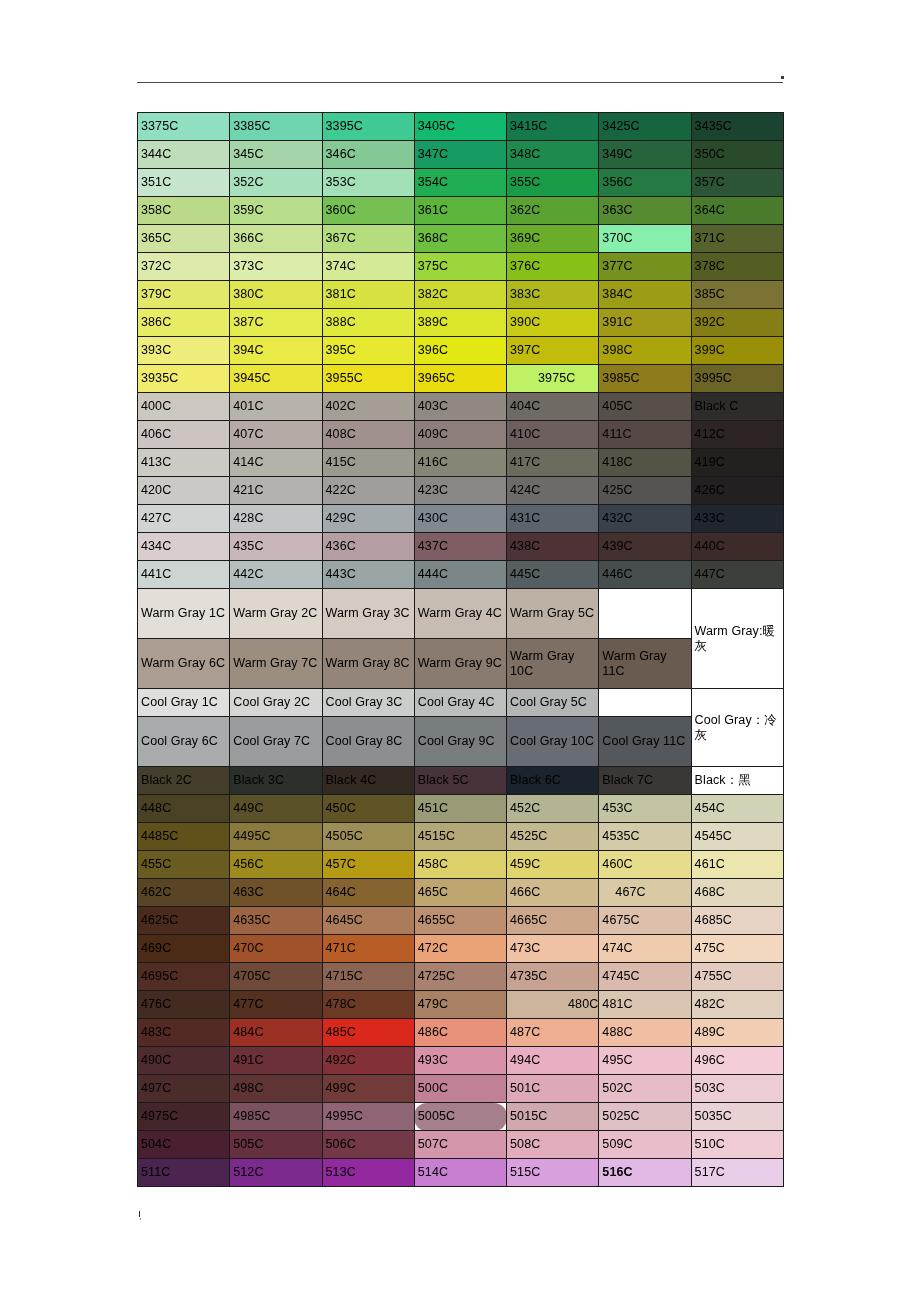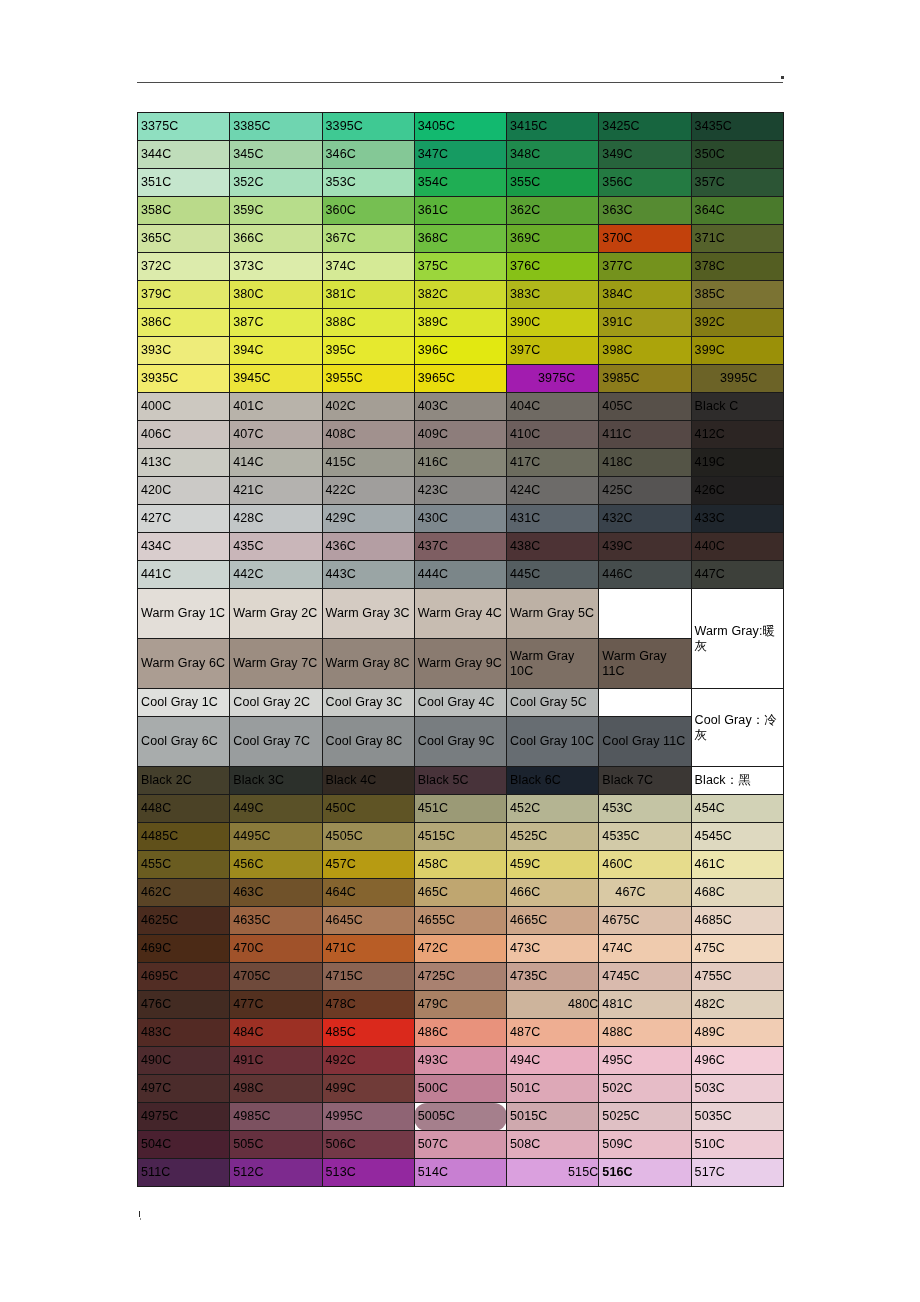--- a/index.html
+++ b/index.html
@@ -156,21 +156,21 @@
           <td class="r1 lt" style="background: rgb(90, 163, 51);">362C</td>
           <td class="r1 lt" style="background: rgb(86, 139, 50);">363C</td>
           <td class="r1 lt" style="background: rgb(74, 122, 44);">364C</td>
         </tr>
         <tr>
           <td class="r1 lt" style="background: rgb(207, 227, 160);">365C</td>
           <td class="r1 lt" style="background: rgb(201, 227, 150);">366C</td>
           <td class="r1 lt" style="background: rgb(181, 221, 125);">367C</td>
           <td class="r1 lt" style="background: rgb(110, 190, 63);">368C</td>
           <td class="r1 lt" style="background: rgb(105, 173, 43);">369C</td>
-          <td class="r1 lt" style="background: #c2410c;">370C</td>
+          <td class="r1 lt" style="background: #86efac;">370C</td>
           <td class="r1 lt" style="background: rgb(85, 98, 43);">371C</td>
         </tr>
         <tr>
           <td class="r1 lt" style="background: rgb(220, 235, 172);">372C</td>
           <td class="r1 lt" style="background: rgb(220, 236, 170);">373C</td>
           <td class="r1 lt" style="background: rgb(213, 234, 150);">374C</td>
           <td class="r1 lt" style="background: rgb(155, 214, 60);">375C</td>
           <td class="r1 lt" style="background: rgb(135, 193, 23);">376C</td>
           <td class="r1 lt" style="background: rgb(116, 146, 29);">377C</td>
           <td class="r1 lt" style="background: rgb(84, 94, 34);">378C</td>
@@ -200,23 +200,23 @@
           <td class="r1 lt" style="background: rgb(226, 232, 17);">396C</td>
           <td class="r1 lt" style="background: rgb(194, 189, 12);">397C</td>
           <td class="r1 lt" style="background: rgb(171, 164, 11);">398C</td>
           <td class="r1 lt" style="background: rgb(154, 144, 8);">399C</td>
         </tr>
         <tr>
           <td class="r1 lt" style="background: rgb(242, 236, 108);">3935C</td>
           <td class="r1 lt" style="background: rgb(236, 229, 57);">3945C</td>
           <td class="r1 lt" style="background: rgb(236, 224, 26);">3955C</td>
           <td class="r1 lt" style="background: rgb(233, 221, 13);">3965C</td>
-          <td class="r1 lt" style="background: #a21caf; padding-left: 31px;">3975C</td>
+          <td class="r1 lt" style="background: #bef264; padding-left: 31px;">3975C</td>
           <td class="r1 lt" style="background: rgb(140, 124, 28);">3985C</td>
-          <td class="r1 lt" style="background: rgb(108, 99, 39); text-align: center;">3995C</td>
+          <td class="r1 lt" style="background: rgb(108, 99, 39);">3995C</td>
         </tr>
         <tr>
           <td class="r1 lt" style="background: rgb(204, 200, 192);">400C</td>
           <td class="r1 lt" style="background: rgb(184, 179, 170);">401C</td>
           <td class="r1 lt" style="background: rgb(164, 158, 149);">402C</td>
           <td class="r1 lt" style="background: rgb(143, 137, 129);">403C</td>
           <td class="r1 lt" style="background: rgb(111, 106, 99);">404C</td>
           <td class="r1 lt" style="background: rgb(87, 80, 73);">405C</td>
           <td class="r1 dk" style="background: rgb(46, 44, 43);">Black C</td>
         </tr>
@@ -432,21 +432,21 @@
           <td class="r1 lt" style="background: rgb(211, 150, 171);">507C</td>
           <td class="r1 lt" style="background: rgb(225, 173, 189);">508C</td>
           <td class="r1 lt" style="background: rgb(233, 189, 201);">509C</td>
           <td class="r1 lt" style="background: rgb(238, 203, 213);">510C</td>
         </tr>
         <tr>
           <td class="r1 dk" style="background: rgb(75, 36, 80);">511C</td>
           <td class="r1 lt" style="background: rgb(125, 42, 142);">512C</td>
           <td class="r1 lt" style="background: rgb(147, 40, 159);">513C</td>
           <td class="r1 lt" style="background: rgb(200, 127, 210);">514C</td>
-          <td class="r1 lt" style="background: rgb(218, 160, 222); text-align: right;">515C</td>
+          <td class="r1 lt" style="background: rgb(218, 160, 222);">515C</td>
           <td class="r1 lt" style="background: rgb(226, 184, 229); font-weight: bold;">516C</td>
           <td class="r1 lt" style="background: rgb(233, 206, 234);">517C</td>
         </tr>
       </tbody>
   </table>
 
   <div class="footer-mark">
     <div class="m1"></div>
     <div class="m2"></div>
   </div>

